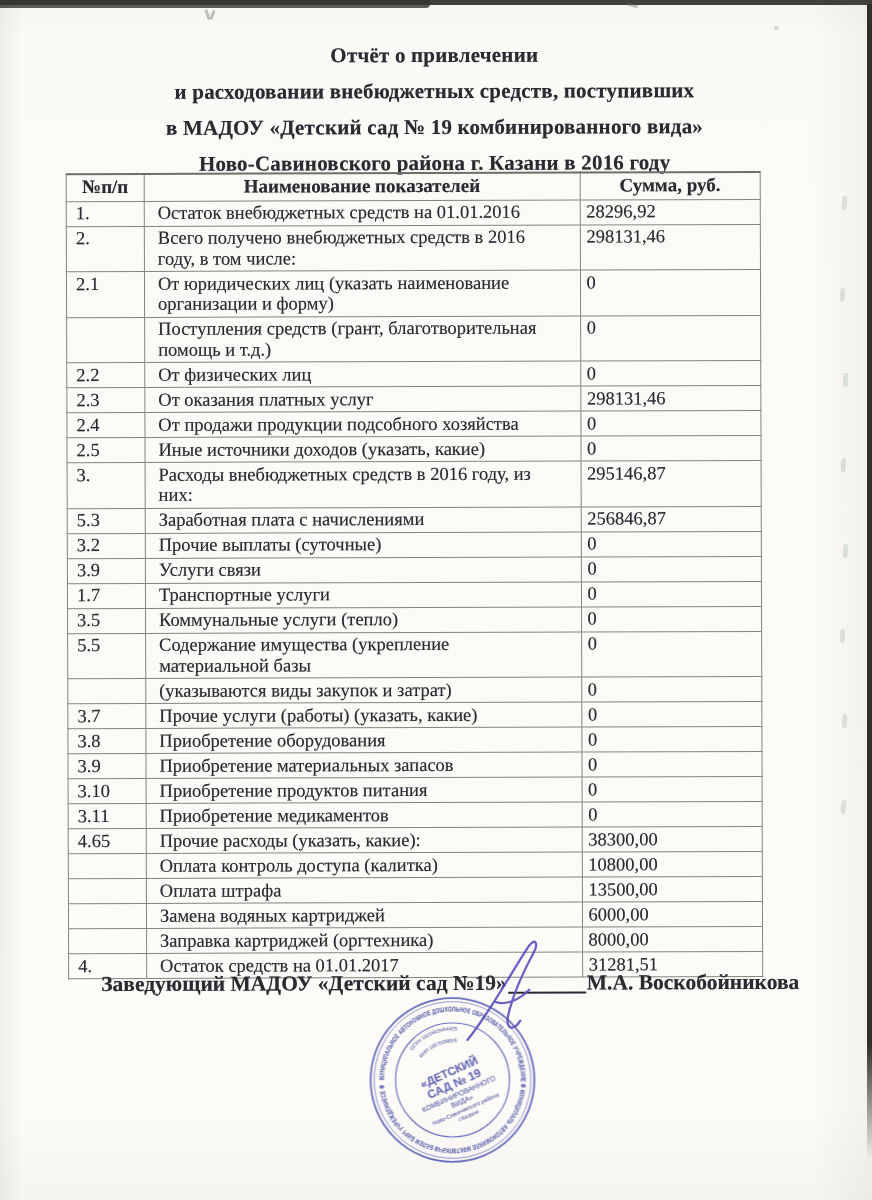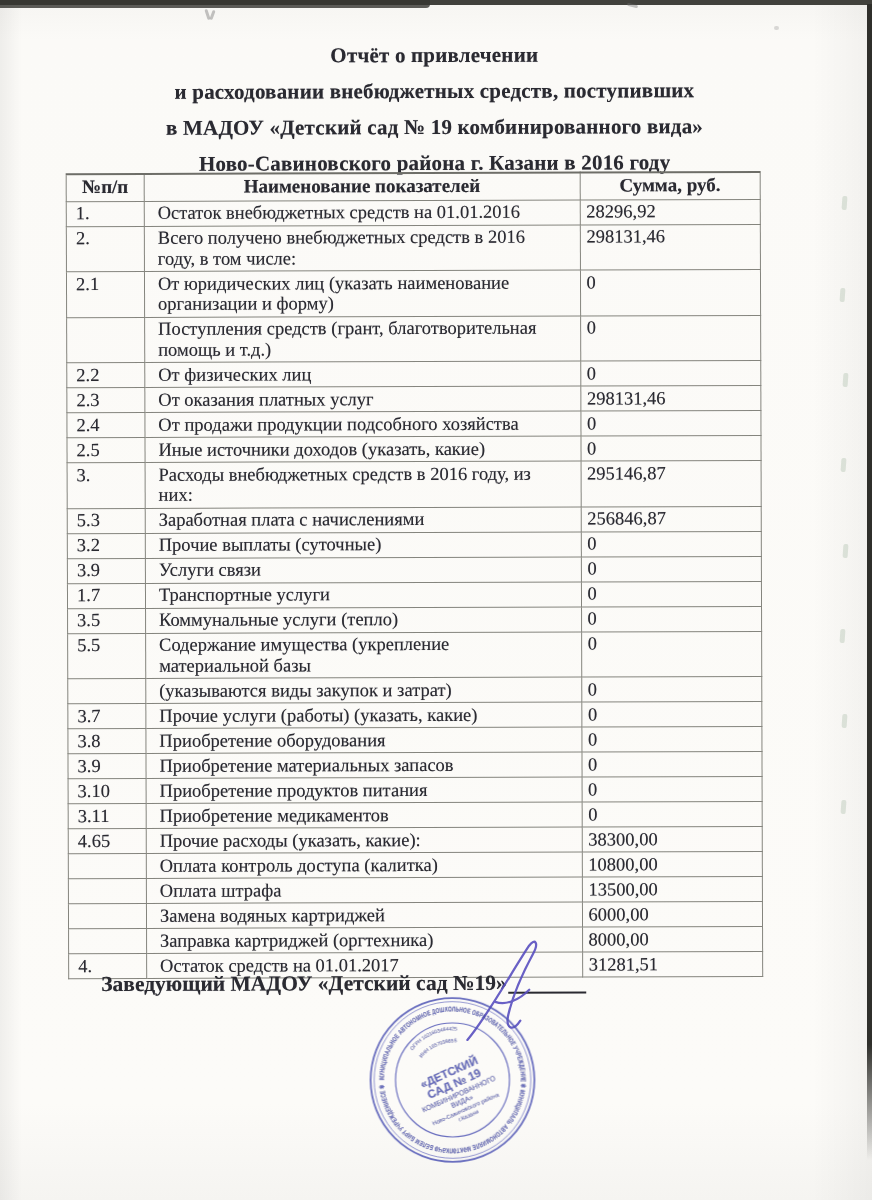--- a/index.html
+++ b/index.html
@@ -249,20 +249,21 @@
         <td class="c-num">4.</td>
         <td class="c-name">Остаток средств на 01.01.2017</td>
         <td class="c-val">31281,51</td>
       </tr>
     </tbody>
     </table>
 
     <div class="footer">
       <span>Заведующий МАДОУ «Детский сад №19»</span>
       <span class="rule"></span>
+      <span>М.А. Воскобойникова</span>
     </div>
 
     <svg class="signature" viewBox="0 0 150 135">
       <g fill="none" stroke="#5a50c0" stroke-width="2.3" stroke-linecap="round" stroke-linejoin="round">
         <path d="M 26,112 C 45,90 70,45 88,18 C 94,10 98,15 92,26 C 80,48 71,70 67,87 C 64,100 71,105 79,93"></path>
         <path d="M 54,74 C 65,78 78,72 88,62"></path>
       </g>
     </svg>
 
     <svg class="stamp" viewBox="0 0 200 200">

